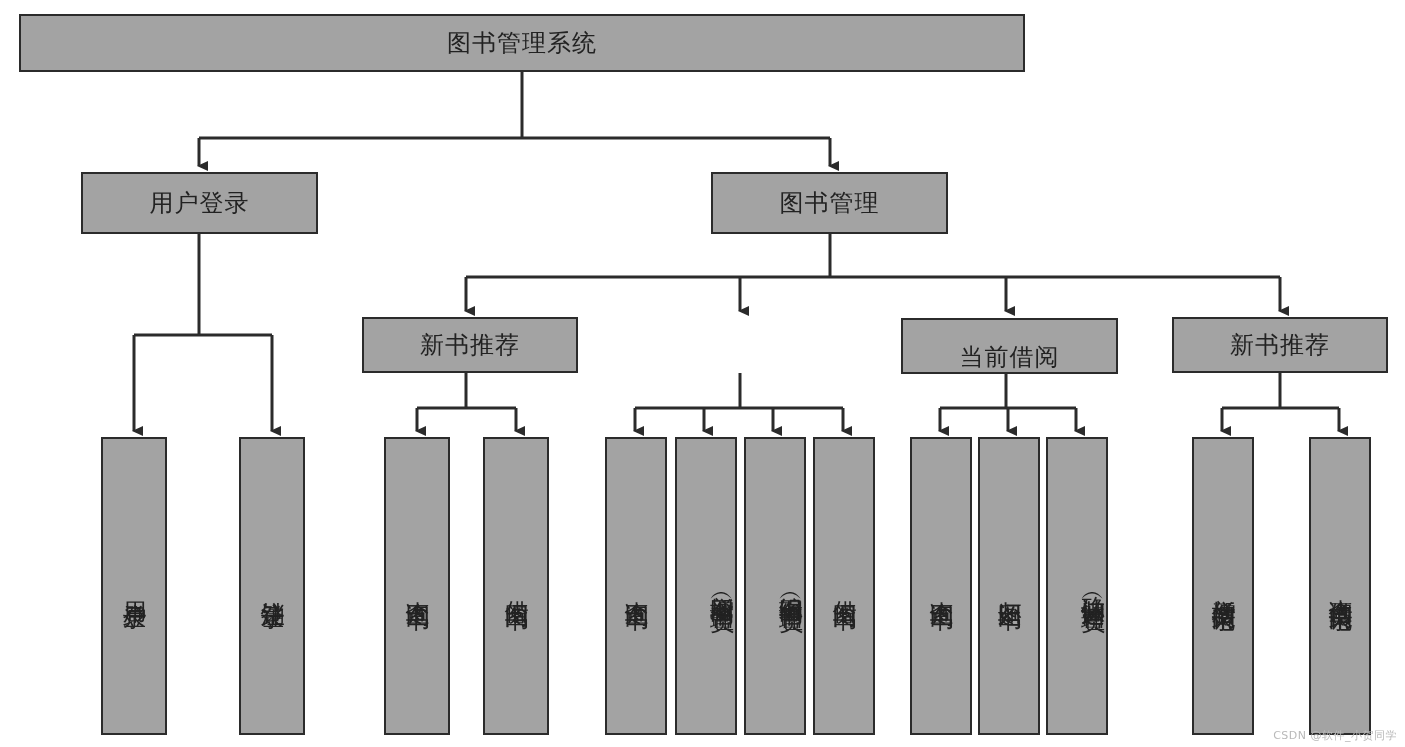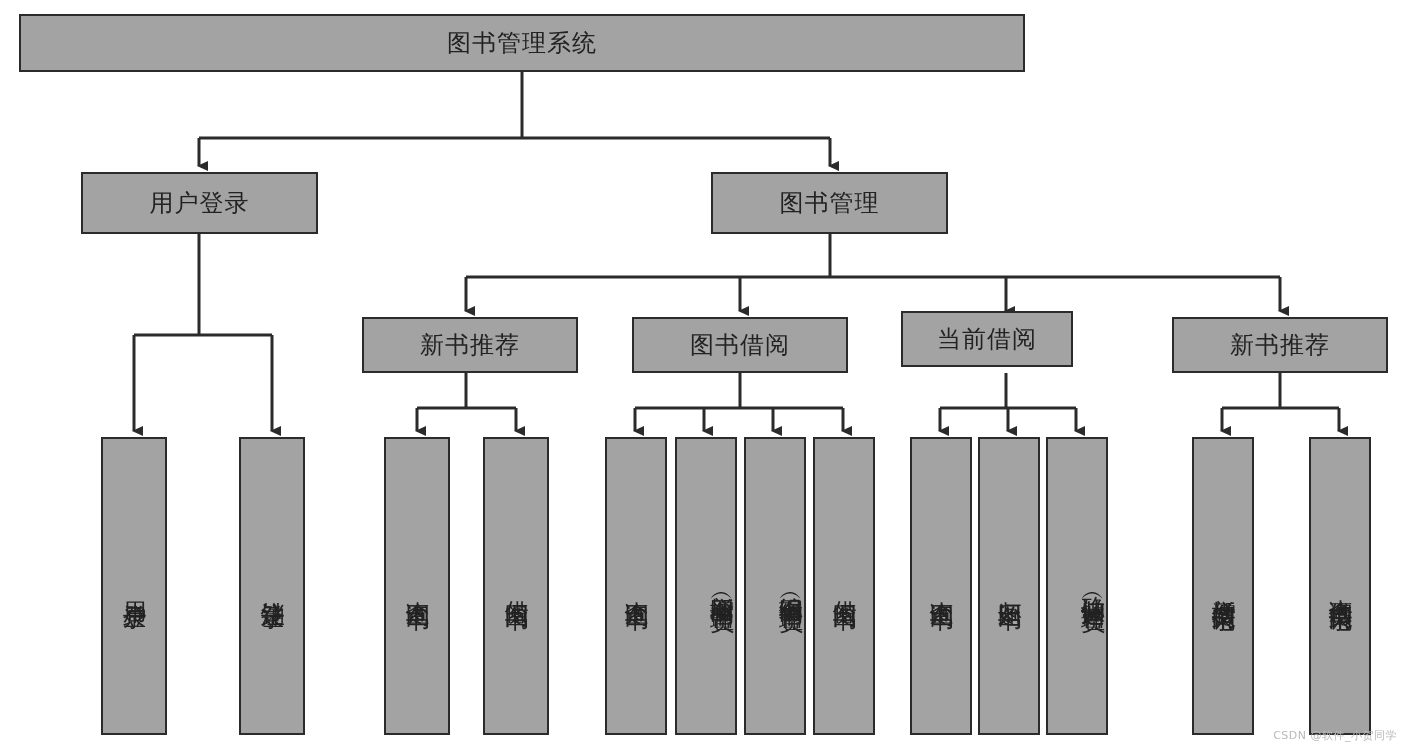--- a/index.html
+++ b/index.html
@@ -134,24 +134,21 @@
   <div class="node-box horizontal" style="left:81px; top:172px; width:237px; height:62px;">
     <span>用户登录</span>
   </div>
   <div class="node-box horizontal" style="left:711px; top:172px; width:237px; height:62px;">
     <span>图书管理</span>
   </div>
 
   <div class="node-box horizontal" style="left:362px; top:317px; width:216px; height:56px;">
     <span>新书推荐</span>
   </div>
-  <div class="node-box horizontal" style="left:632px; top:317px; width:216px; height:56px;">
-    <span>图书借阅</span>
-  </div>
-  <div class="node-box horizontal" style="left:901px; top:311px; width:172px; height:56px;">
+  <div class="node-box horizontal" style="left:901px; top:318px; width:217px; height:56px;align-items:flex-end;">
     <span>当前借阅</span>
   </div>
   <div class="node-box horizontal" style="left:1172px; top:317px; width:216px; height:56px;">
     <span>新书推荐</span>
   </div>
 
   <div class="node-box vertical" style="left:101px; top:437px; width:66px; height:298px;">
     <span class="vlabel">用户登录</span>
   </div>
   <div class="node-box vertical" style="left:239px; top:437px; width:66px; height:298px;">

